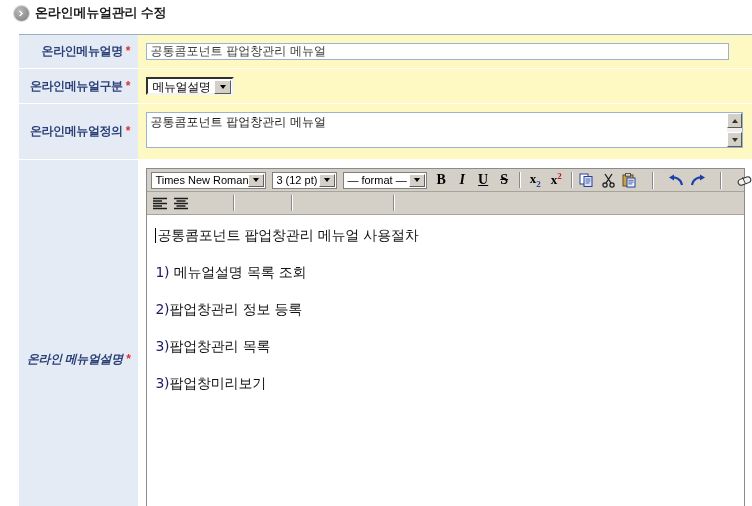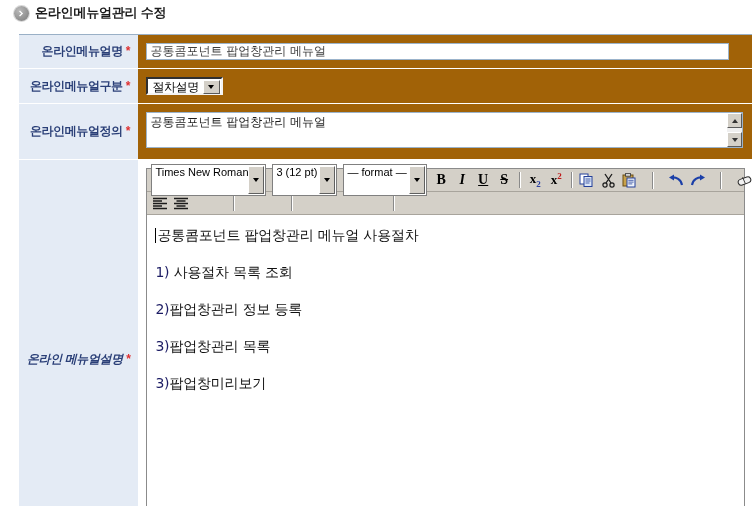--- a/index.html
+++ b/index.html
@@ -50,21 +50,21 @@
     padding: 4px 4px 4px 0;
     white-space: nowrap;
   }
   .lbl-inner {
     display: inline-block;
     color: #2a3f77; font-weight: bold; font-size: 12px;
     letter-spacing: -0.4px;
   }
   .req { color: #e03030; font-weight: bold; margin-left: 3px; }
   .fld {
-    background: #a16207;
+    background: #fef9c3;
     border-bottom: 1px solid #ffffff;
     padding: 3px 6px 3px 4px;
     margin-left: 8px;
   }
 
   
   input.txt {
     width: 583px; height: 17px; box-sizing: border-box;
     border: 1px solid #9bb3cb; background: #ffffff;
     font-family: "DejaVu Sans", sans-serif; font-size: 12px;
@@ -125,22 +125,22 @@
     width: 599px; border: 1px solid #8b8b8b; background: #ffffff;
     box-sizing: border-box;
   }
   .tbar {
     background: #d4d0c8; border-bottom: 1px solid #a8a49c;
     display: flex; align-items: center; height: 23px; padding: 0 2px;
     box-sizing: border-box;
   }
   .tbar.row2 { border-bottom: 1px solid #a8a49c; }
   .tb-sel {
-    position: relative; display: inline-flex; align-items: flex-start;
-    background: #ffffff; height: 32px; margin: 0 4px 0 2px;
+    position: relative; display: inline-flex; align-items: flex-end;
+    background: #ffffff; height: 17px; margin: 0 4px 0 2px;
     border: 1px solid #808080; box-sizing: border-box;
   }
   .tb-sel .t {
     font-size: 11px; padding: 0 19px 0 3px; white-space: nowrap;
     color: #000; line-height: 15px;
   }
   .tb-sel .a {
     position: absolute; right: 1px; top: 1px; bottom: 1px; width: 14px;
     background: #d4d0c8;
     border: 1px solid #ffffff;
@@ -230,21 +230,21 @@
           <input class="txt" type="text" value="공통콤포넌트 팝업창관리 메뉴얼" style="">
         </td>
       </tr>
 
       <tr>
         <td class="lbl">
           <span class="lbl-inner">온라인메뉴얼구분</span><span class="req">*</span>
         </td>
         <td class="fld">
           <span class="sel-wrap">
-            <span class="sel-text">절차설명</span>
+            <span class="sel-text">메뉴얼설명</span>
             <span class="sel-arrow">
                 <i></i>
               </span>
           </span>
         </td>
       </tr>
 
       <tr>
         <td class="lbl">
           <span class="lbl-inner">온라인메뉴얼정의</span><span class="req">*</span>
@@ -397,21 +397,21 @@
               <span class="sep"></span>
               <span style="width:48px"></span>
               <span class="sep"></span>
               <span style="width:92px"></span>
               <span class="sep"></span>
               <span class="tb-spacer"></span>
             </div>
 
             <div class="edit-area">
               <p class="edit-line"><span class="caret"></span><span>공통콤포넌트 팝업창관리 메뉴얼 사용절차</span></p>
-              <p class="edit-line"><span class="numtok">1)</span><span> 사용절차 목록 조회</span></p>
+              <p class="edit-line"><span class="numtok">1)</span><span> 메뉴얼설명 목록 조회</span></p>
               <p class="edit-line"><span class="numtok">2)</span><span>팝업창관리 정보 등록</span></p>
               <p class="edit-line"><span class="numtok">3)</span><span>팝업창관리 목록</span></p>
               <p class="edit-line"><span class="numtok">3)</span><span>팝업창미리보기</span></p>
             </div>
 
           </div>
         </td>
       </tr>
 
     </tbody>

